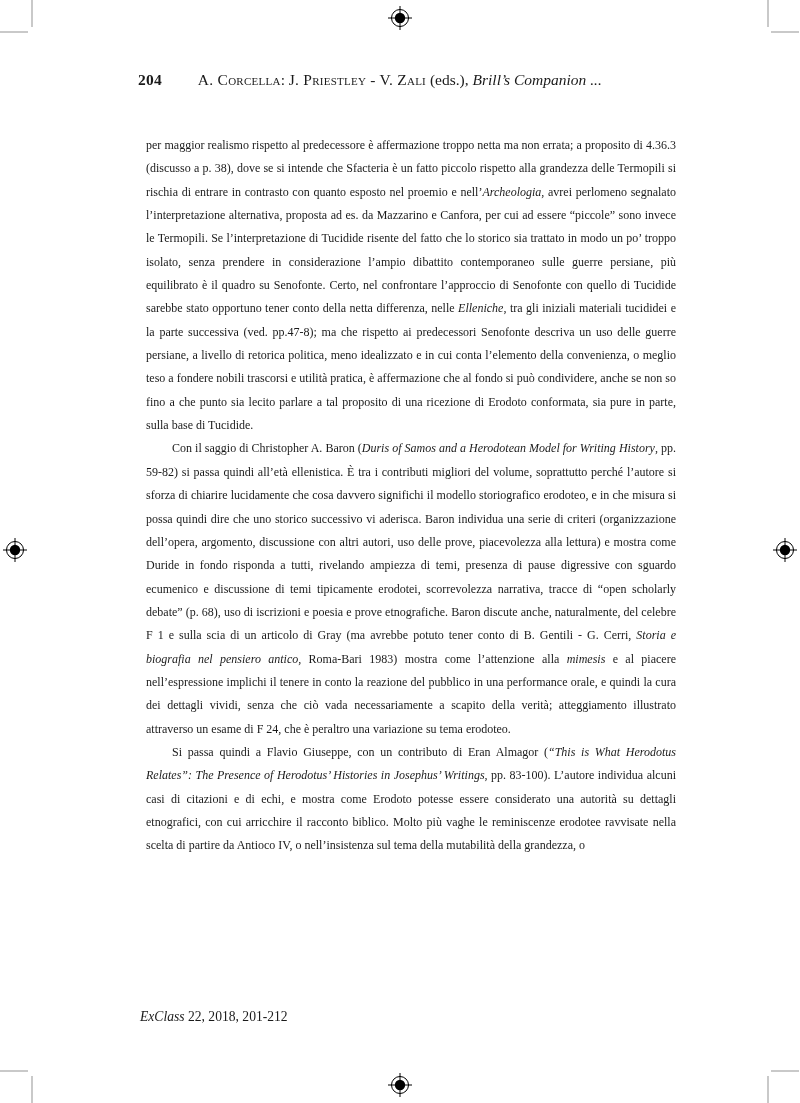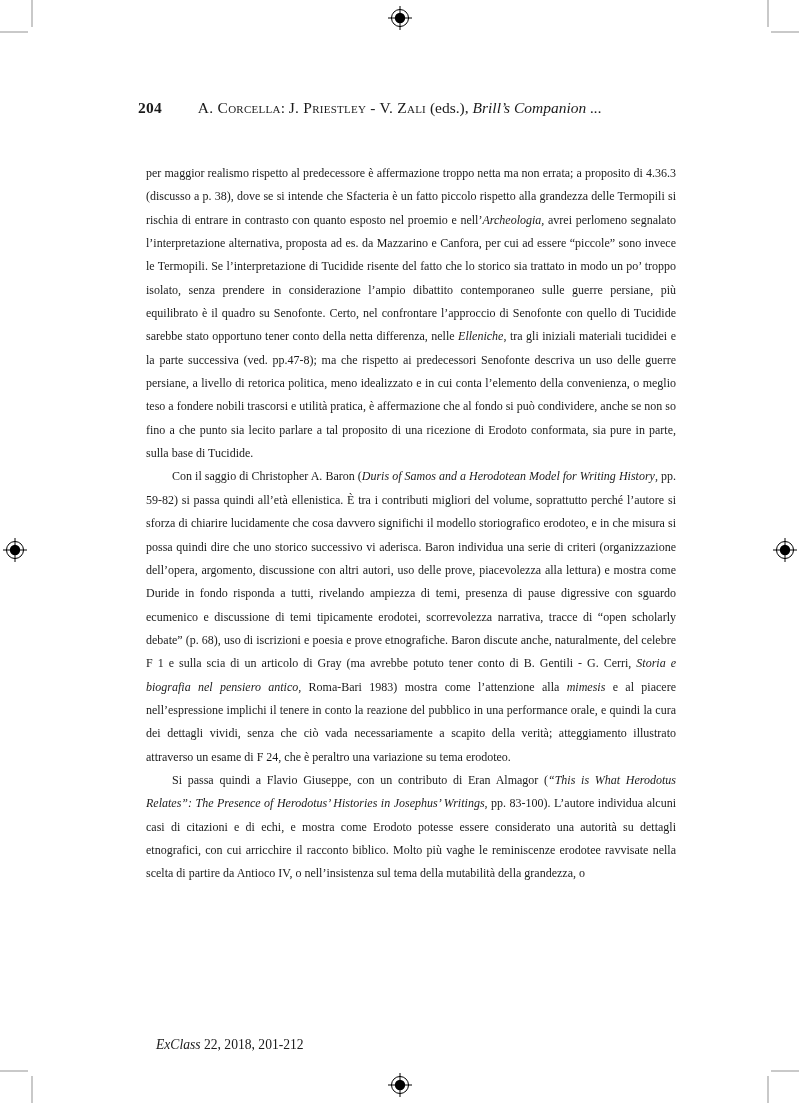--- a/index.html
+++ b/index.html
@@ -45,21 +45,20 @@
   .reg-left   { left: 2px;   top: 537px; }
   .reg-right  { left: 772px; top: 537px; }
 
   
   .page {
     position: absolute;
     left: 0;
     top: 0;
     width: 800px;
     height: 774px;
-    margin-top: 28px;
   }
 
   .running-head {
     position: absolute;
     left: 138px;
     top: 70px;
     width: 530px;
     font-size: 15.5px;
     line-height: 20px;
     white-space: nowrap;
@@ -93,21 +92,21 @@
     margin: 0;
     text-indent: 0;
   }
   .body-text p.indent {
     text-indent: 26px;
     font-family: Liberation Serif, serif;
   }
 
   .footer-line {
     position: absolute;
-    left: 156px;
+    left: 140px;
     top: 1008px;
     font-size: 13.6px;
     line-height: 18px;
     white-space: nowrap;
   }
 </style>
 </head>
 <body>
 
 <div class="crop-mark crop-v crop-tl-v"></div>

